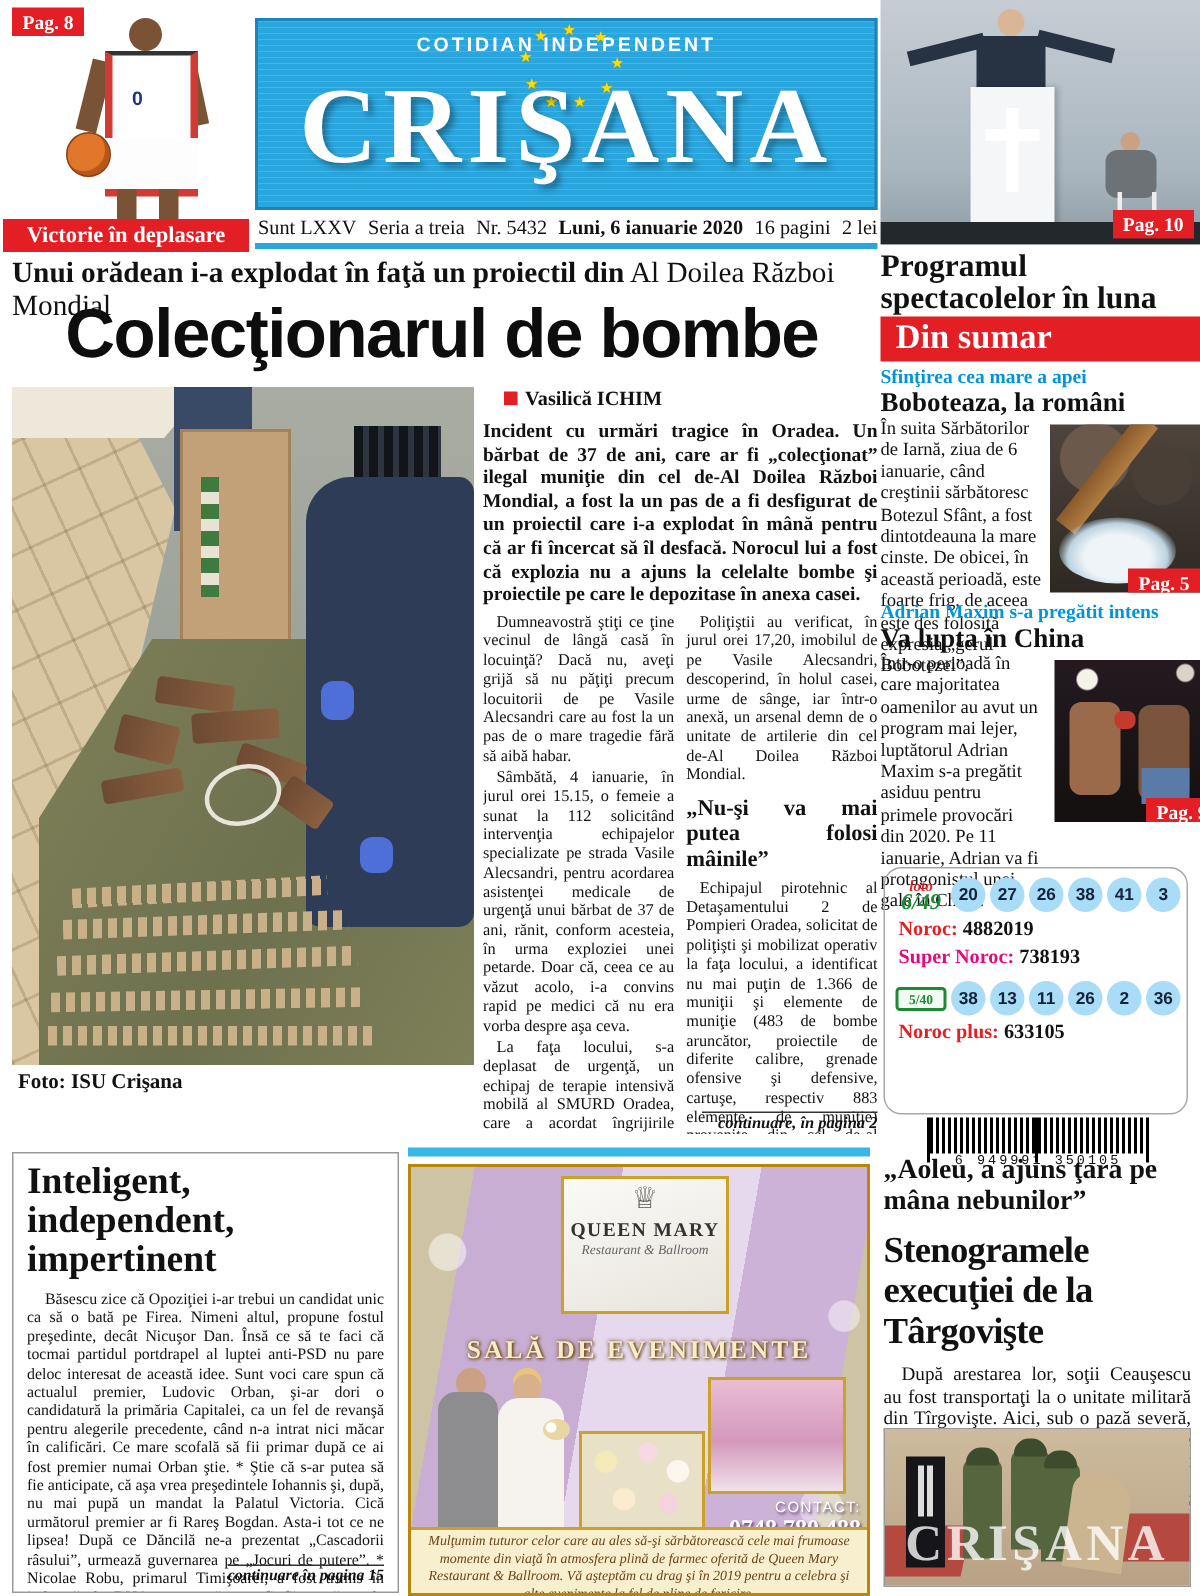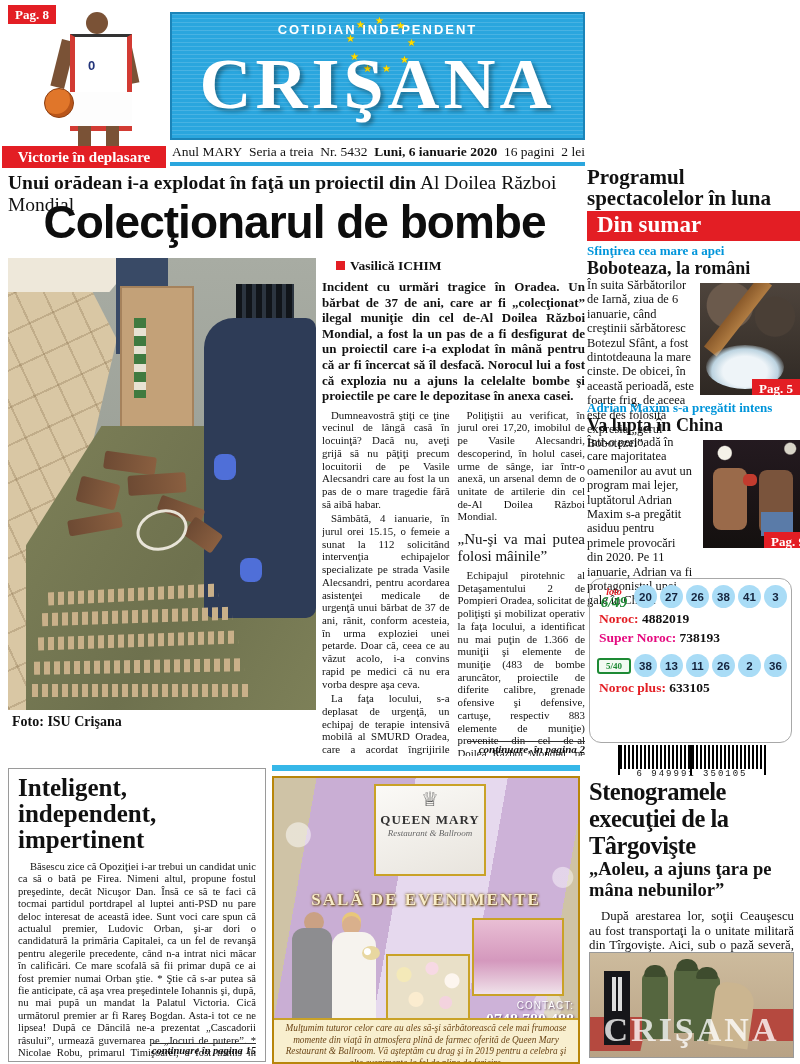--- a/index.html
+++ b/index.html
@@ -79,21 +79,21 @@
   .cart-row{position:absolute;height:13px;background:repeating-linear-gradient(90deg,#c9b089 0 6px,rgba(0,0,0,0) 6px 10px)}
   #photo-credit{left:12px;top:714px;font-weight:bold;font-size:14px}
   
   #article{left:322px;top:258px;width:263px;height:498px;overflow:hidden}
   #byline{font-size:13.5px;font-weight:bold;margin:0 0 5px 14px}
   .bullet{display:inline-block;width:9px;height:9px;background:#E31E24;margin-right:5px}
   #lead-par{font-weight:bold;font-size:13px;line-height:15.6px;text-align:justify}
   #cols{display:flex;gap:8px;margin-top:5px}
   .col{width:128px;font-size:10.9px;line-height:12.7px;text-align:justify}
   .col p{margin:0 0 2px 0;text-indent:9px}
-  #subhead2{font-size:15px;font-weight:normal;line-height:17px;margin:8px 0 4px 0;text-indent:0}
+  #subhead2{font-size:15px;font-weight:bold;line-height:17px;margin:8px 0 4px 0;text-indent:0}
   #cont2{left:468px;top:741px;width:117px;text-align:right;font-size:11px;font-weight:bold;
          font-style:italic;border-top:1px solid #333;padding-top:1px}
   
   #show-title{left:587px;top:167px;width:213px;font-size:21px;font-weight:bold;line-height:21px}
   #din-sumar{left:587px;top:211px;width:206px;background:#E31E24;color:#fff;font-weight:bold;
              font-size:23px;padding:1px 0 3px 10px}
   .kick{color:#0095DA;font-weight:bold;font-size:13px;font-family:"Liberation Serif",serif}
   .sb-title{font-weight:bold;font-size:18px;line-height:19px}
   .sb-text{font-size:12.4px;line-height:14.4px}
   #item1{left:587px;top:243px;width:213px}
@@ -229,29 +229,43 @@
     <span class="eu-star" style="left:235px;top:24px">★</span>
     <span class="eu-star" style="left:228px;top:41px">★</span>
     <span class="eu-star" style="left:210px;top:50px">★</span>
     <span class="eu-star" style="left:191px;top:50px">★</span>
     <span class="eu-star" style="left:178px;top:38px">★</span>
     <span class="eu-star" style="left:174px;top:20px">★</span>
     <span class="eu-star" style="left:184px;top:6px">★</span>
     <div id="paper-title" class="abs">CRIŞANA</div>
   </div>
   <div id="info-row" class="abs">
-    <span>Anul MARY</span>
+    <span>Sunt LXXV</span>
     <span>Seria a treia</span>
     <span>Nr. 5432</span>
     <span class="b">Luni, 6 ianuarie 2020</span>
     <span>16 pagini</span>
     <span>2 lei</span>
   </div>
   <div id="blue-rule" class="abs"></div>
 
+  <div id="photo-tr" class="abs">
+    <div class="abs tr-arm1"></div>
+    <div class="abs tr-arm2"></div>
+    <div class="abs tr-head"></div>
+    <div class="abs tr-torso"></div>
+    <div class="abs tr-pulpit"></div>
+    <div class="abs tr-crossv"></div>
+    <div class="abs tr-crossh"></div>
+    <div class="abs tr-whead"></div>
+    <div class="abs tr-wbody"></div>
+    <div class="abs tr-stool"></div>
+    <div class="abs tr-floor"></div>
+    <div id="pag10" class="abs pag-label">Pag. 10</div>
+  </div>
 
   <div id="headline" class="abs">Colecţionarul de bombe</div>
   <div id="kicker" class="abs">
     <span class="kb">Unui orădean i-a explodat în faţă un proiectil din</span><span> Al Doilea Război Mondial</span>
   </div>
 
   <div id="main-photo" class="abs">
     <div class="abs mp-wall"></div>
     <div class="abs mp-walltop"></div>
     <div class="abs mp-fig1"></div>
@@ -382,22 +396,22 @@
     <div class="abs ad-contact">
       <div class="ad-c1">CONTACT:</div>
       <div class="ad-phone">0748 780 488</div>
       <div class="ad-addr">STR. TEATRULUI NR. 1-2</div>
       <div class="ad-web">www.salaqueenmary.ro</div>
     </div>
     <div class="abs ad-strip">Mulţumim tuturor celor care au ales să-şi sărbătorească cele mai frumoase momente din viaţă în atmosfera plină de farmec oferită de Queen Mary Restaurant &amp; Ballroom. Vă aşteptăm cu drag şi în 2019 pentru a celebra şi alte evenimente la fel de pline de fericire.</div>
   </div>
 
   <div id="br" class="abs">
+    <div id="br-quote">„Aoleu, a ajuns ţara pe mâna nebunilor”</div>
     <div id="br-title">Stenogramele execuţiei de la Târgovişte</div>
-    <div id="br-quote">„Aoleu, a ajuns ţara pe mâna nebunilor”</div>
     <div id="br-body">După arestarea lor, soţii Ceauşescu au fost transportaţi la o unitate militară din Tîrgovişte. Aici, sub o pază severă, şi-au petrecut ultimele zile, în vreme ce România intrase într-un haos perfect organizat.</div>
     <div id="br-cont">Citiţi în pagina 12</div>
   </div>
   <div id="br-photo" class="abs">
     <div class="abs cz-table-l"></div>
     <div class="abs cz-table-r"></div>
     <div class="abs cz-man"></div>
     <div class="abs cz-scarf"></div>
     <div class="cz-sold" style="left:52px;top:20px"></div>
     <div class="cz-helm" style="left:54px;top:12px"></div>

